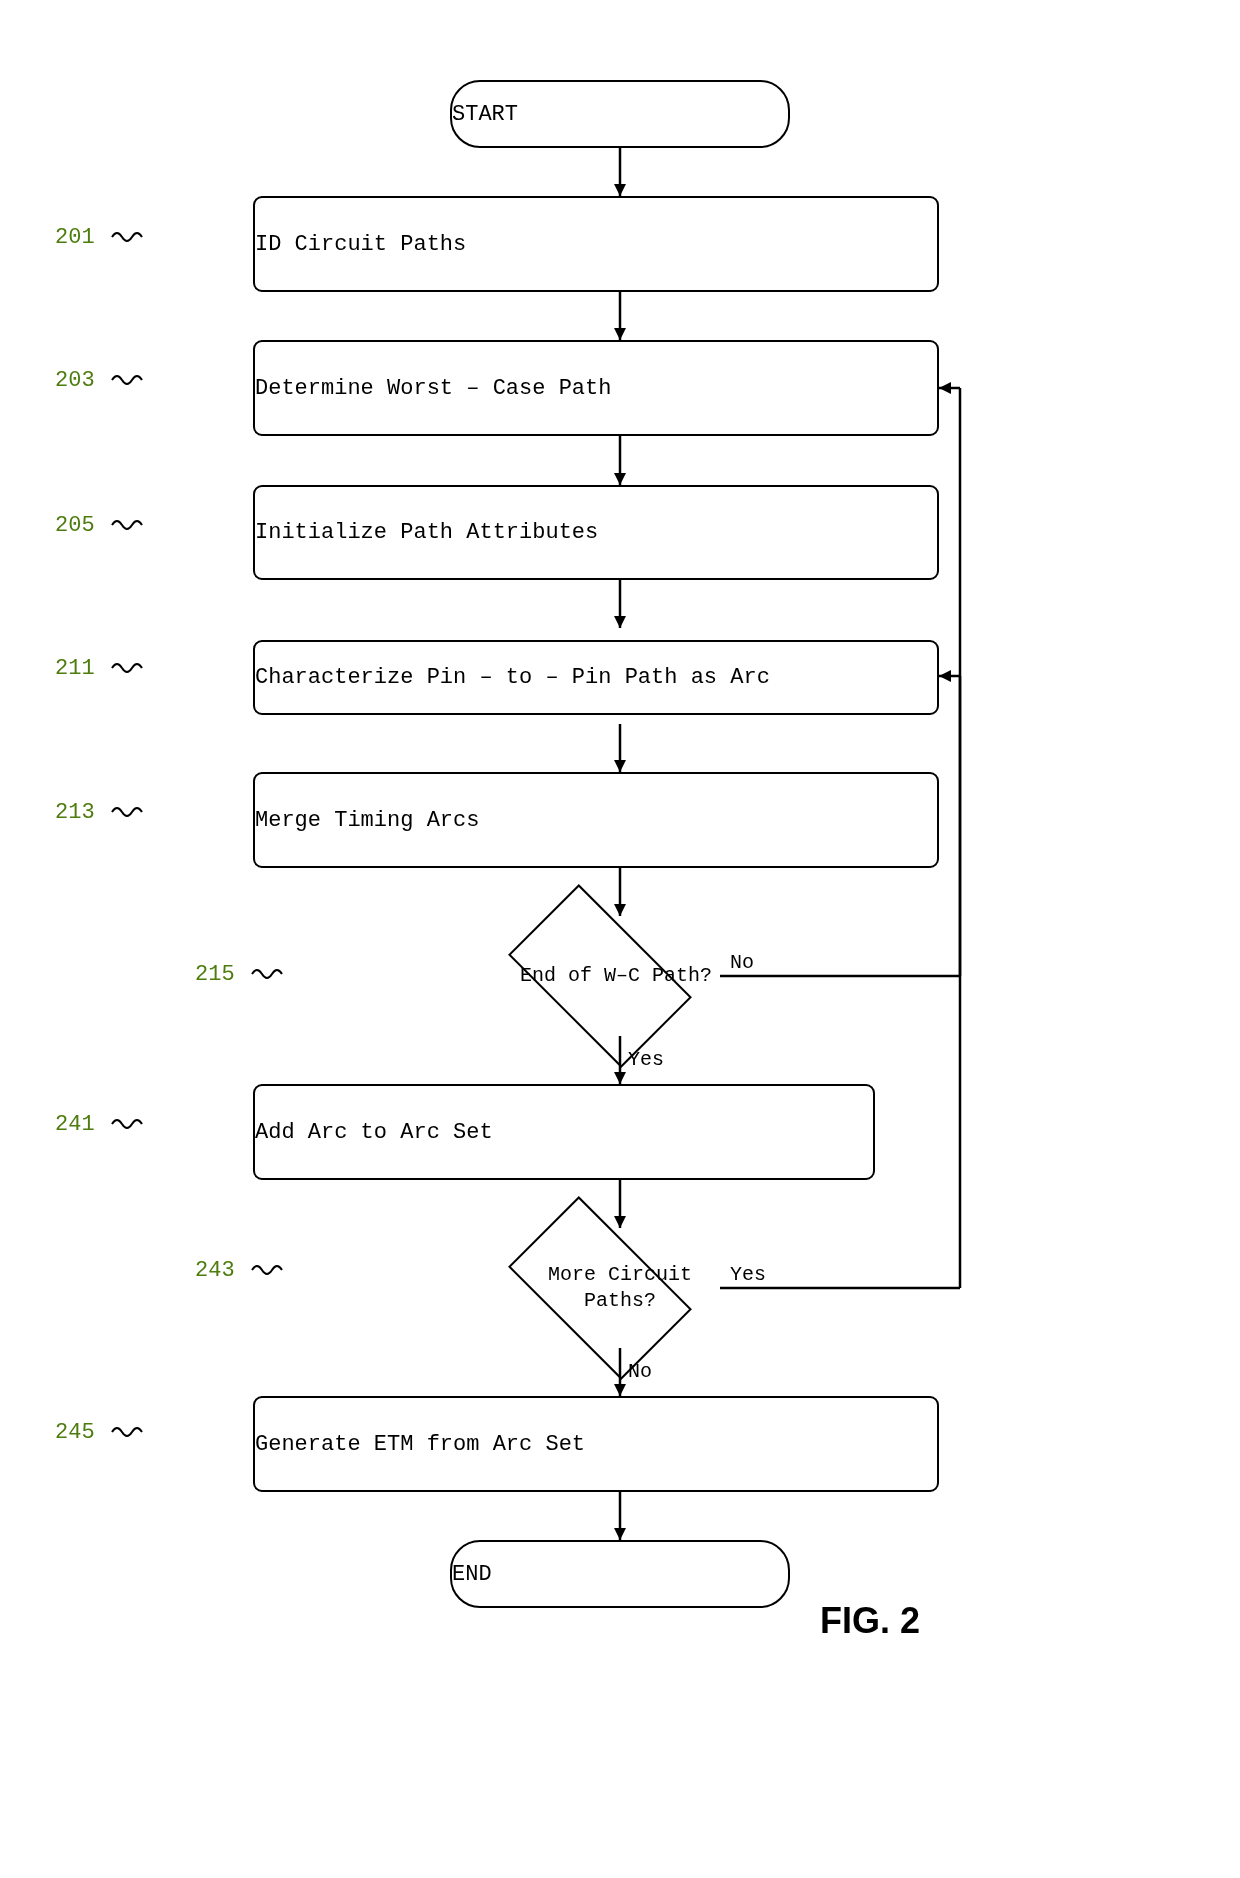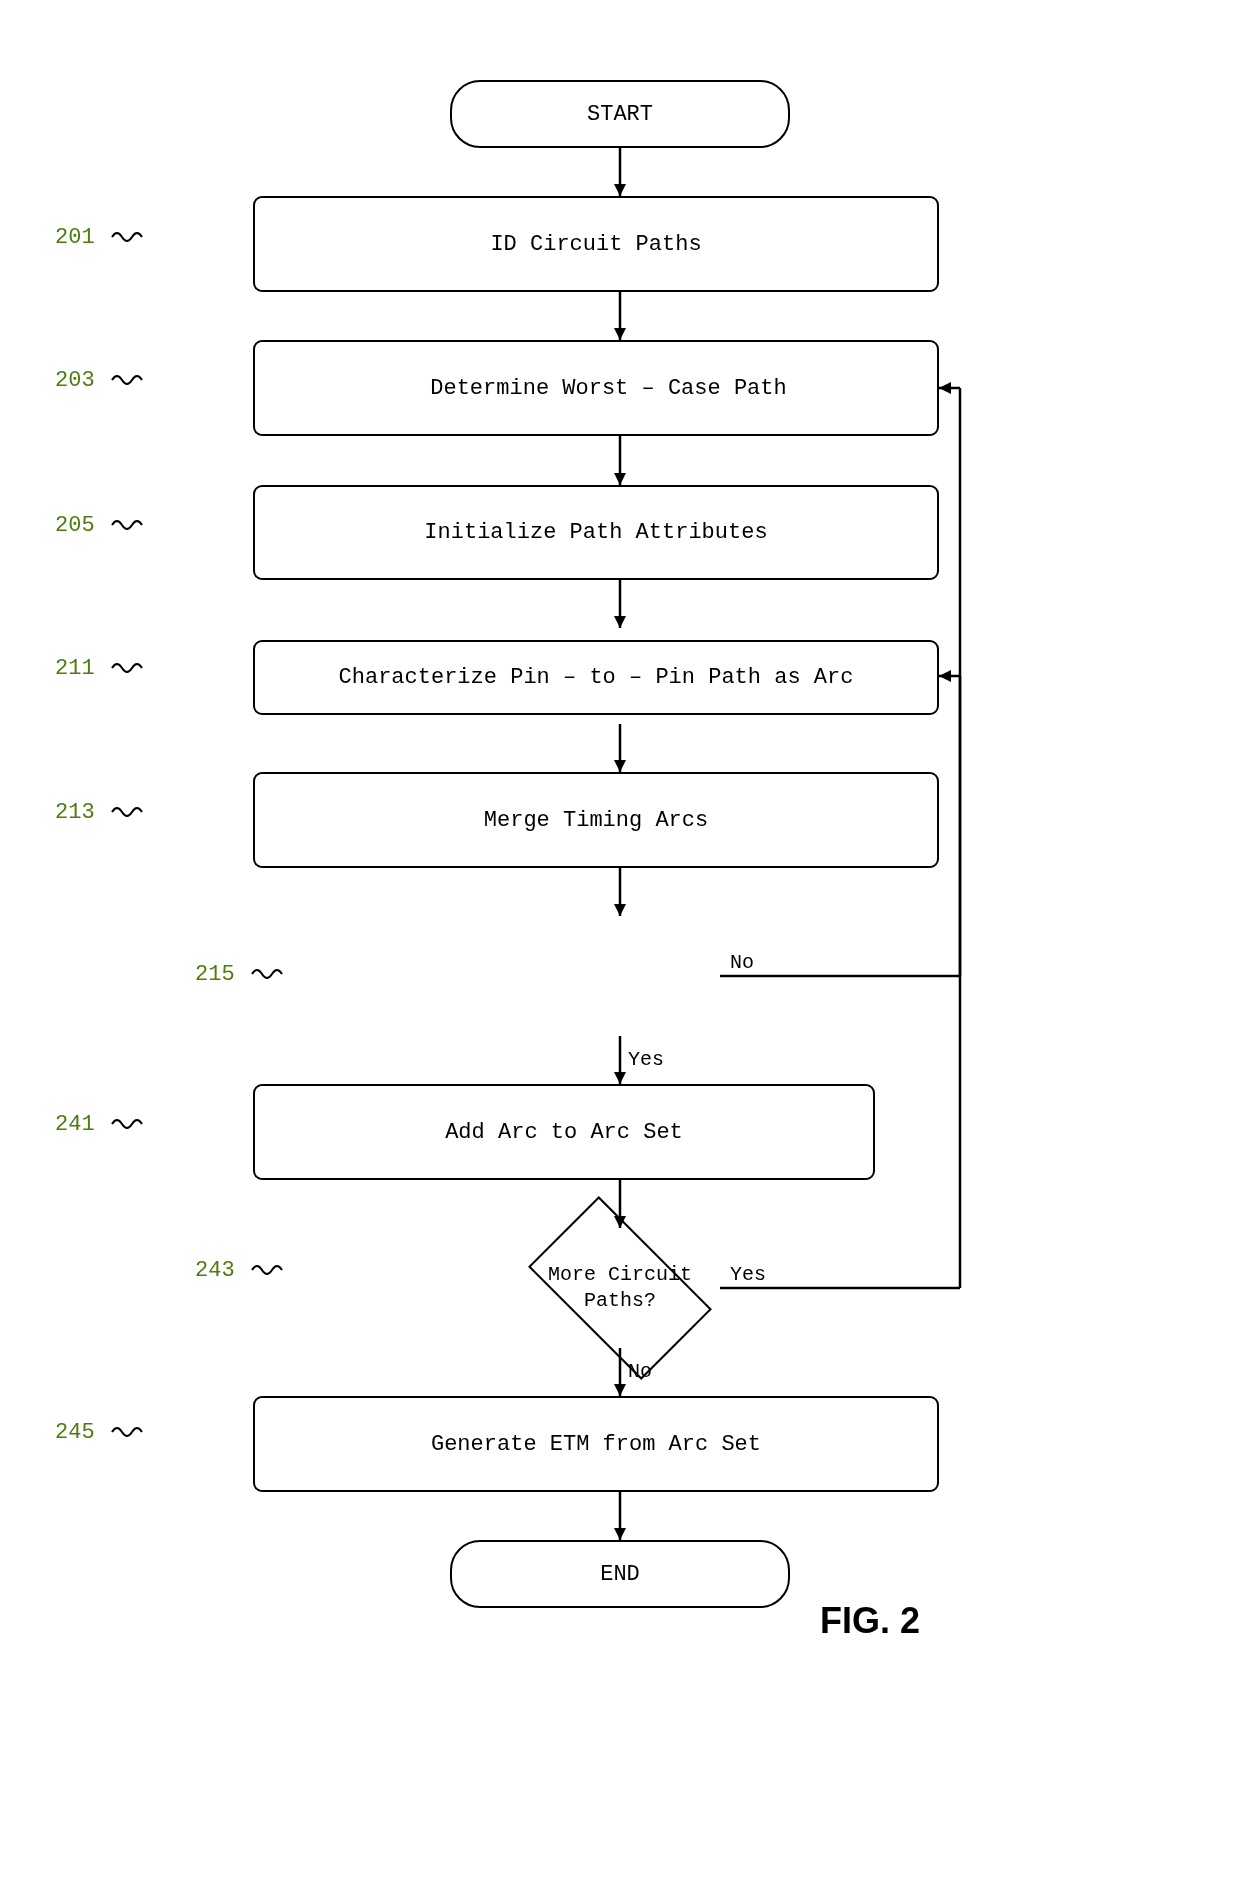--- a/index.html
+++ b/index.html
@@ -17,21 +17,20 @@
       width: 1240px;
       height: 1878px;
       background: #fff;
     }
 
     
     .shape {
       position: absolute;
       display: flex;
       align-items: center;
-      justify-content: center;
       text-align: center;
       font-size: 22px;
       font-family: 'Courier New', Courier, monospace;
       font-weight: normal;
       color: #000;
     }
 
     .rounded-rect {
       border: 2.5px solid #000;
       border-radius: 30px;
@@ -163,21 +162,21 @@
     <span>ID Circuit Paths</span>
   </div>
 
   <div class="label-ref" style="left:55px; top:368px;">
     <span>203</span>
     <svg width="40" height="20" style="vertical-align:middle; margin-left:2px;">
       <path d="M2,10 Q7,2 12,10 Q17,18 22,10 Q27,2 32,10" stroke="#000" stroke-width="2" fill="none"></path>
     </svg>
   </div>
 
-  <div class="shape rect" style="left:253px; top:340px; width:686px; height:96px;padding-left:25px;">
+  <div class="shape rect" style="left:253px; top:340px; width:686px; height:96px;">
     <span>Determine Worst – Case Path</span>
   </div>
 
   <div class="label-ref" style="left:55px; top:513px;">
     <span>205</span>
     <svg width="40" height="20" style="vertical-align:middle; margin-left:2px;">
       <path d="M2,10 Q7,2 12,10 Q17,18 22,10 Q27,2 32,10" stroke="#000" stroke-width="2" fill="none"></path>
     </svg>
   </div>
 
@@ -207,20 +206,26 @@
     <span>Merge Timing Arcs</span>
   </div>
 
   <div class="label-ref" style="left:195px; top:962px;">
     <span>215</span>
     <svg width="40" height="20" style="vertical-align:middle; margin-left:2px;">
       <path d="M2,10 Q7,2 12,10 Q17,18 22,10 Q27,2 32,10" stroke="#000" stroke-width="2" fill="none"></path>
     </svg>
   </div>
 
+  <div class="shape diamond" style="left:520px; top:916px; width:200px; height:120px;">
+    <div class="diamond-inner"></div>
+    <div class="diamond-text">
+      <span>End of W–C Path?</span>
+    </div>
+  </div>
 
   <div class="label-ref" style="left:55px; top:1112px;">
     <span>241</span>
     <svg width="40" height="20" style="vertical-align:middle; margin-left:2px;">
       <path d="M2,10 Q7,2 12,10 Q17,18 22,10 Q27,2 32,10" stroke="#000" stroke-width="2" fill="none"></path>
     </svg>
   </div>
 
   <div class="shape rect" style="left:253px; top:1084px; width:622px; height:96px;">
     <span>Add Arc to Arc Set</span>

